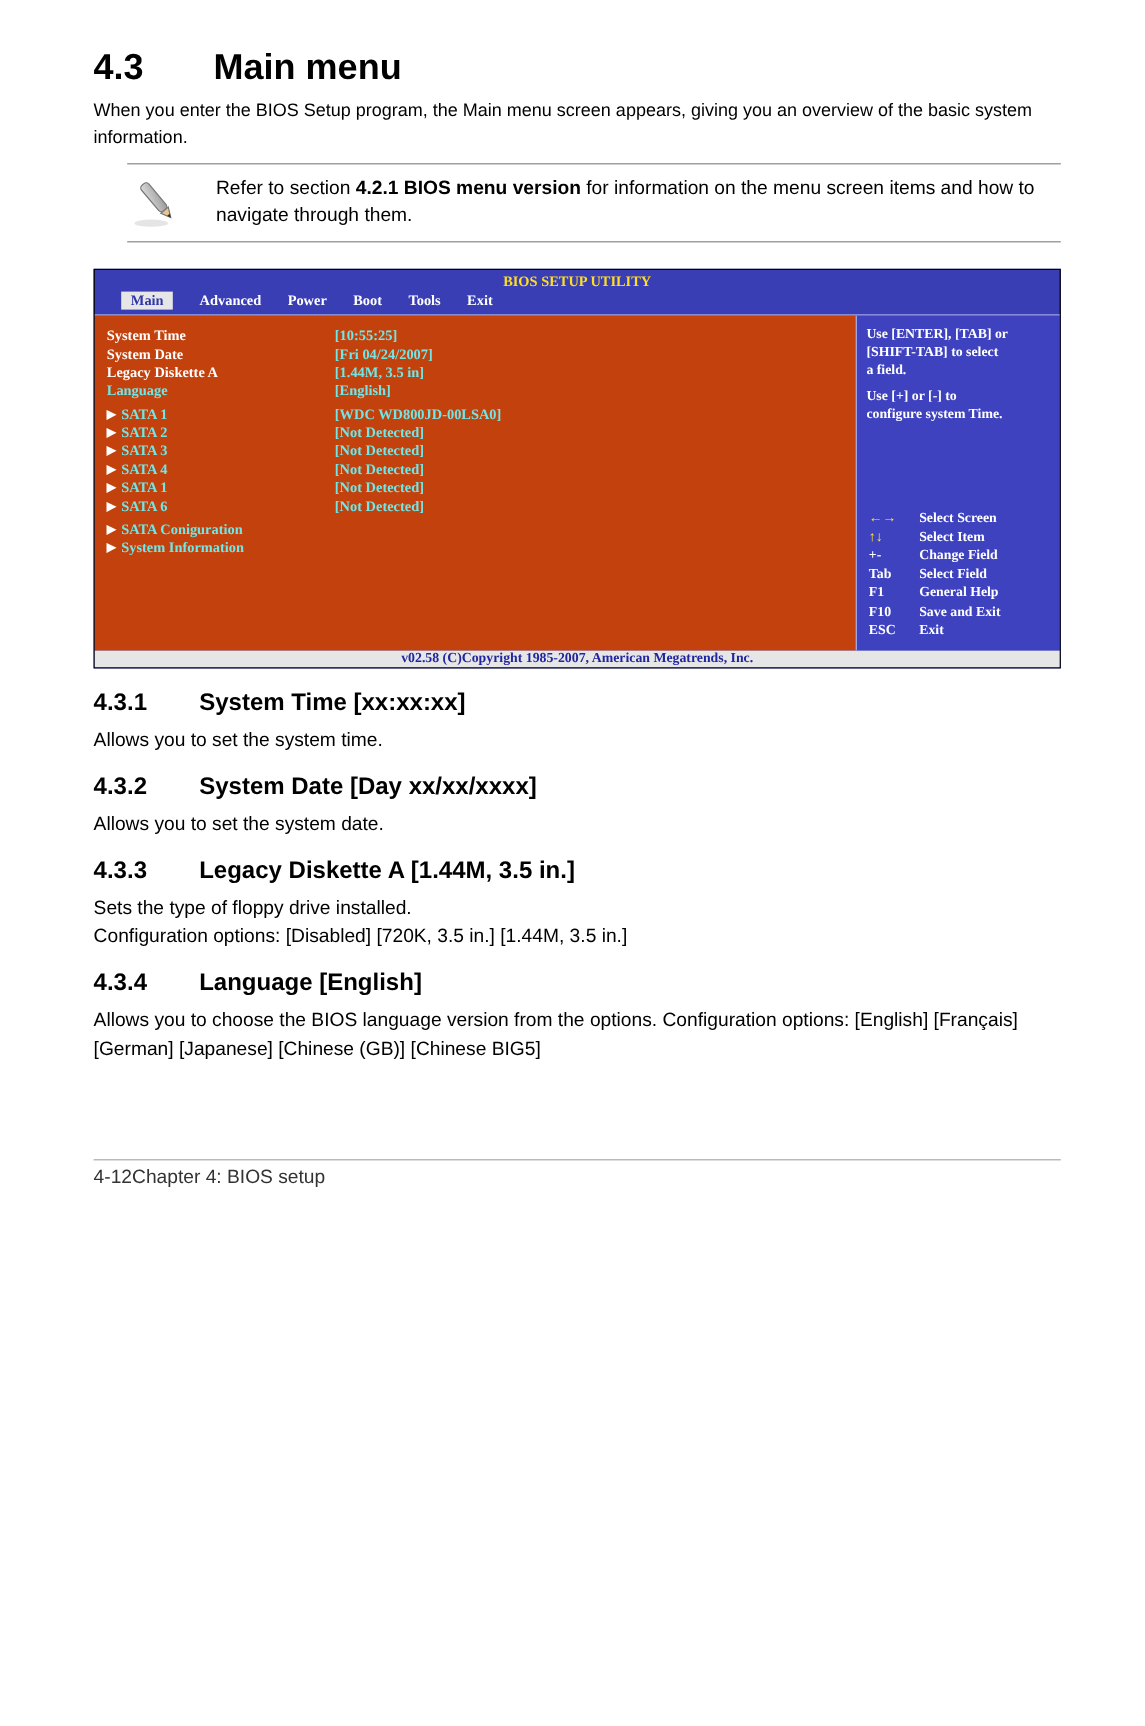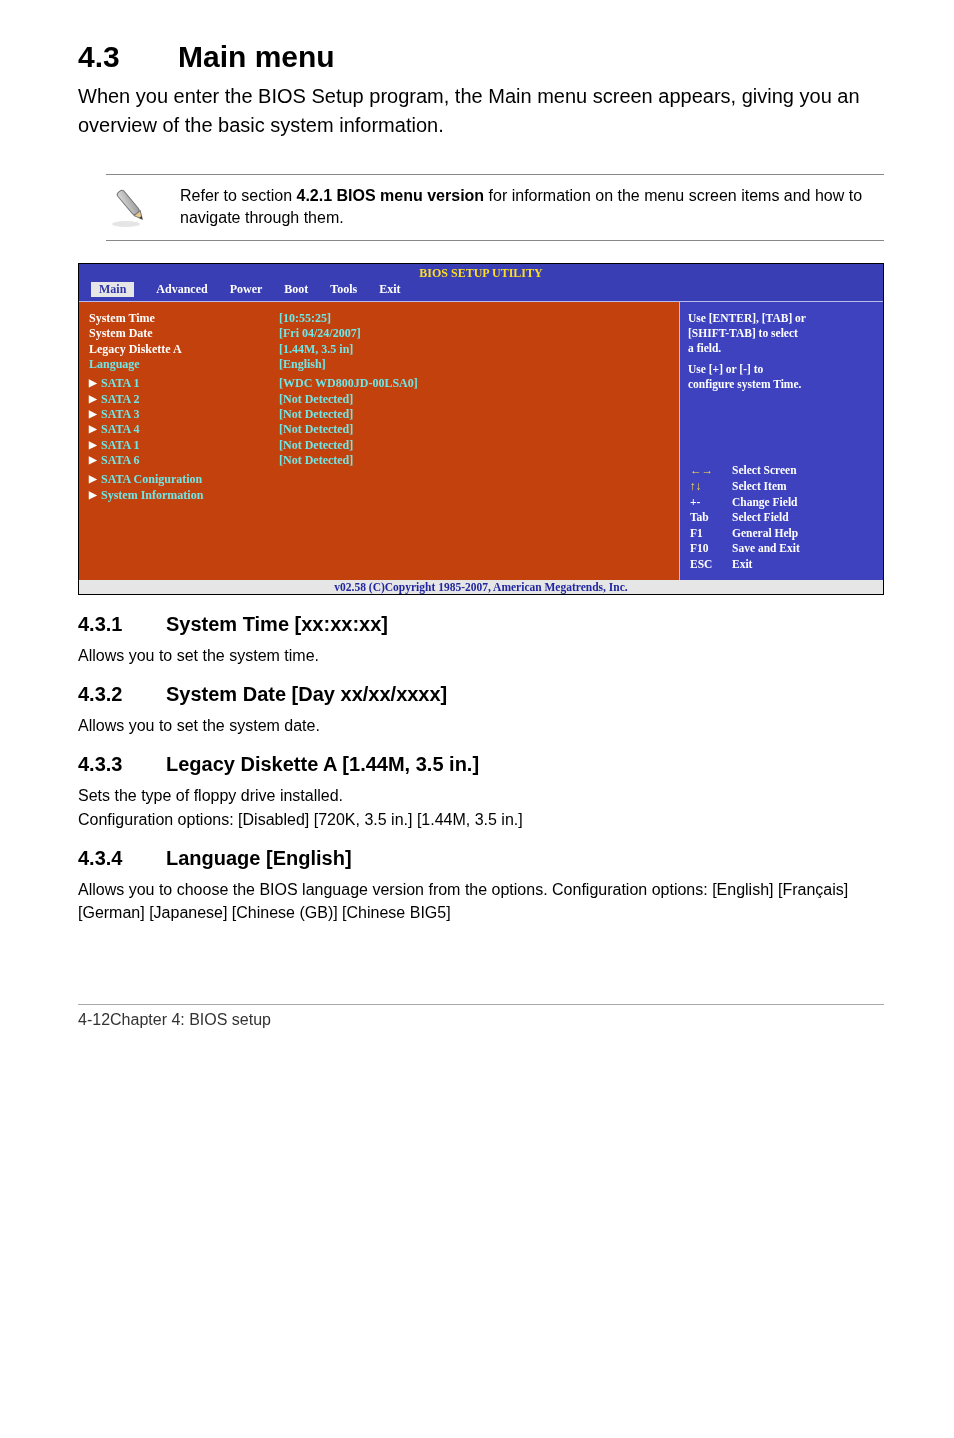--- a/index.html
+++ b/index.html
@@ -9,21 +9,21 @@
       color: #000;
       width: 954px;
       padding: 40px 70px 40px 78px;
     }
     h1 {
       font-size: 30px;
       font-weight: bold;
       margin-bottom: 8px;
     }
     h1 .secnum { display: inline-block; width: 100px; }
-    .intro { font-size: 20px; line-height: 1.45; margin-bottom: 34px; }
+    .intro { font-size: 15px; line-height: 1.45; margin-bottom: 10px; }
     .note-row {
       margin-left: 28px;
       border-top: 1px solid #888;
       border-bottom: 1px solid #888;
       padding: 10px 4px;
       display: flex;
       align-items: flex-start;
       gap: 26px;
       margin-bottom: 22px;
     }
@@ -40,21 +40,21 @@
       background: #393eb5;
       border: 1px solid #000;
       margin-bottom: 18px;
     }
     .bios-top {
       text-align: center;
       color: #ffde21;
       padding: 2px 0 1px;
       font-size: 12px;
     }
-    .tabs { display: flex; gap: 22px; padding: 0 12px 4px; }
+    .tabs { display: flex; gap: 22px; padding: 0 22px 4px; }
     .tabs span { color: #fff; }
     .tabs .act {
       background: #e6e6e6;
       color: #3035a8;
       padding: 0 8px;
     }
     .bios-body {
       display: flex;
       border-top: 1px solid #b9bceb;
     }
@@ -63,21 +63,21 @@
       background: #c2410c;
       padding: 9px 0 9px 10px;
     }
     .bios-row { display: flex; line-height: 1.28; }
     .bios-row .lbl { color: #fff; width: 190px; }
     .bios-row .lbl.cyan { color: #6fe7e7; }
     .bios-row .val { color: #6fe7e7; }
     .tri { color: #fff; display: inline-block; width: 12px; font-size: 10px; vertical-align: 1px; }
     .spacer { height: 4px; }
     .right-pane {
-      width: 204px;
+      width: 170px;
       background: #3e42be;
       border-left: 1px solid #b9bceb;
       padding: 9px 8px;
       color: #fff;
       position: relative;
     }
     .help-top { font-size: 11.5px; line-height: 1.3; }
     .help-keys { position: absolute; bottom: 8px; left: 10px; font-size: 11.5px; line-height: 1.35; }
     .help-keys .k { display: flex; gap: 8px; }
     .help-keys .sym { width: 34px; }

